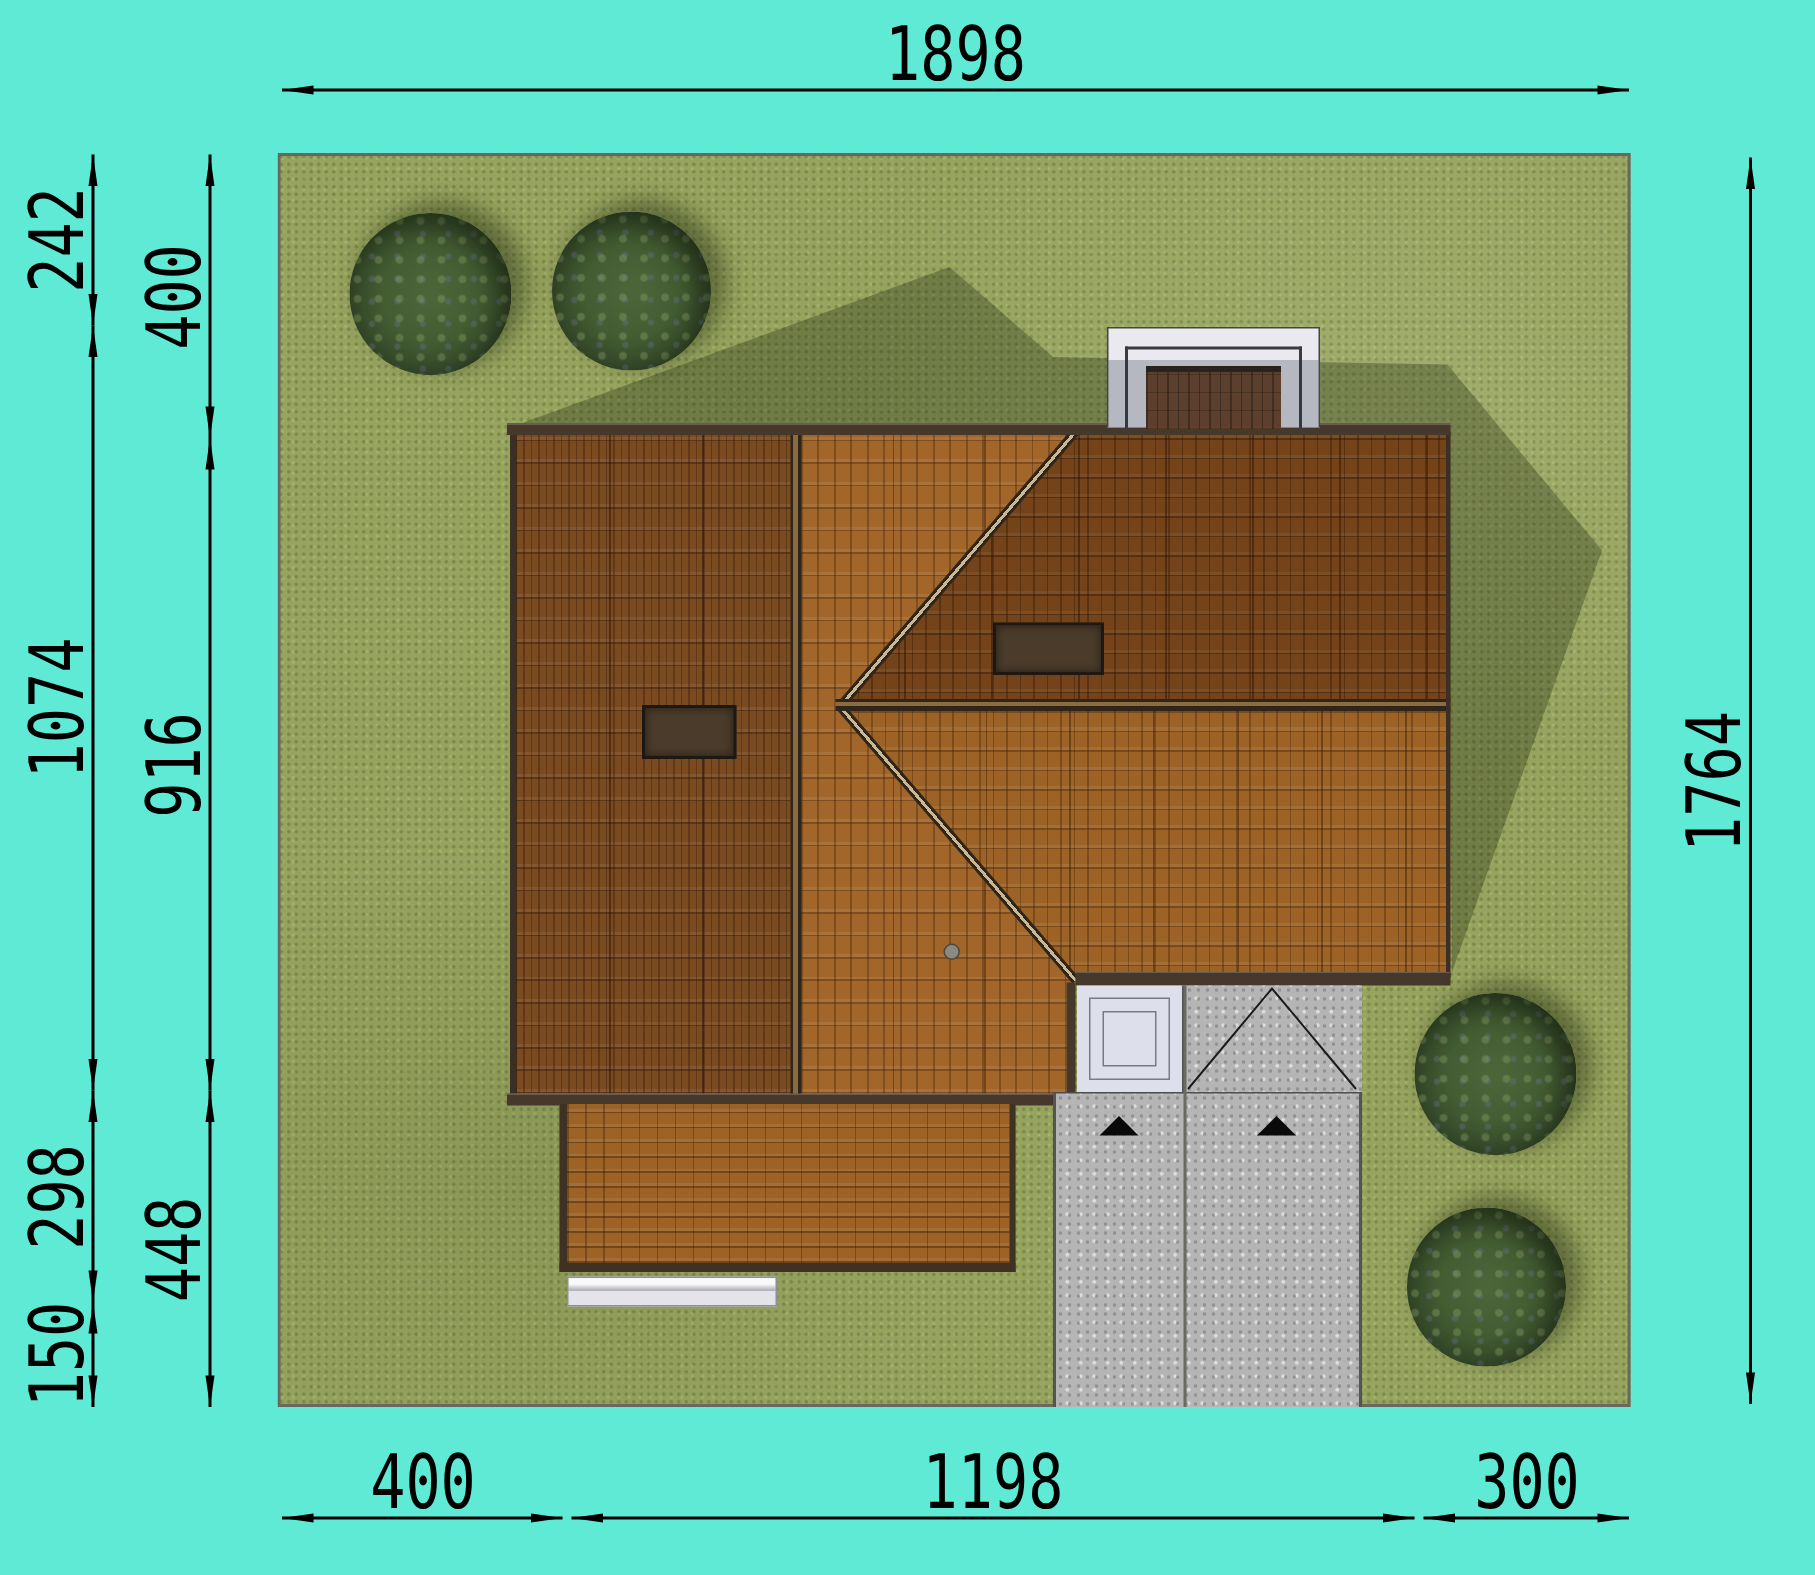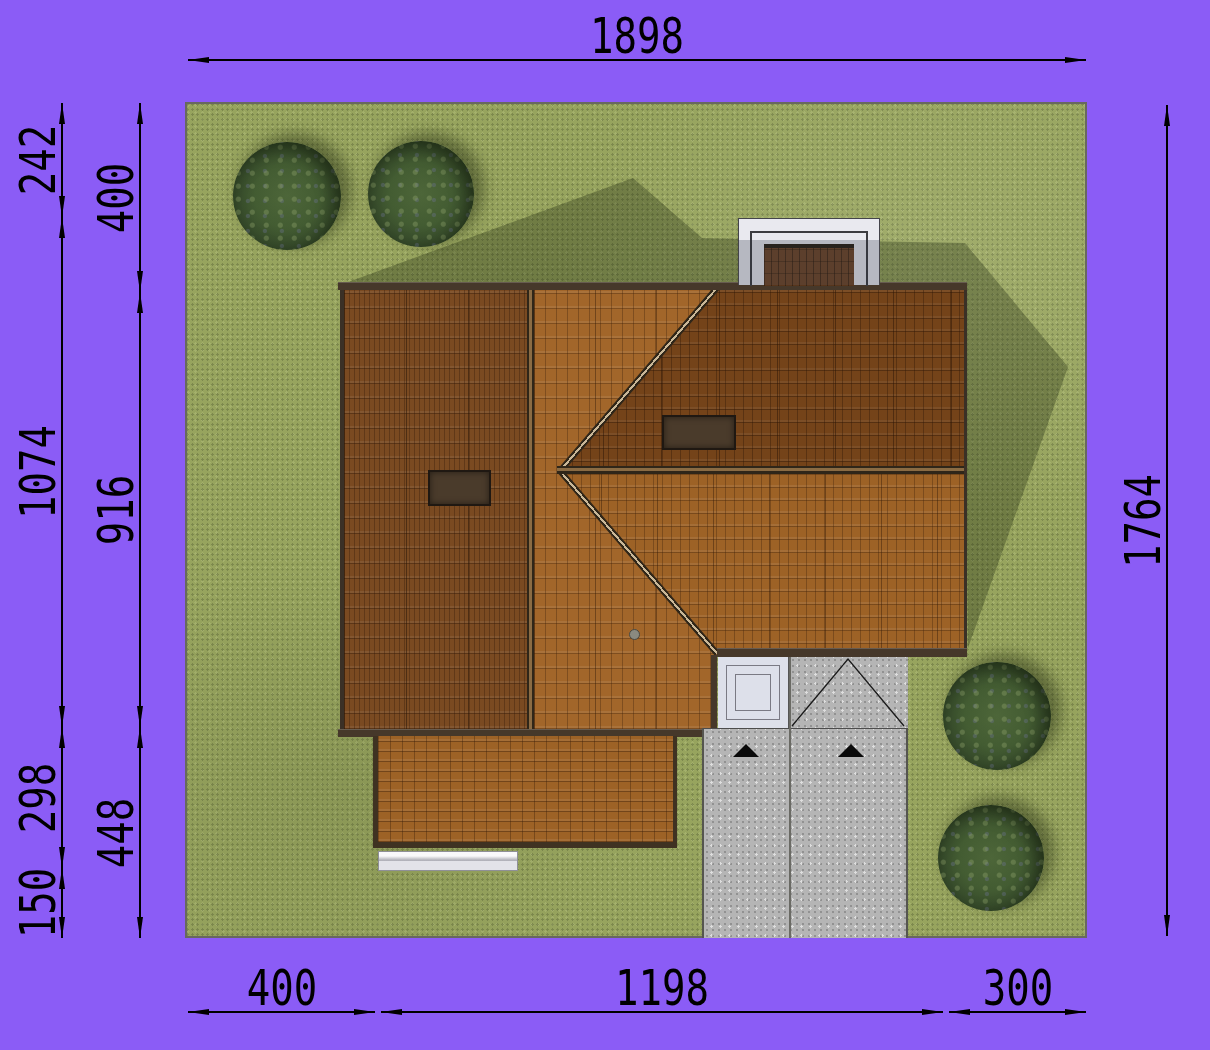--- a/index.html
+++ b/index.html
@@ -3,21 +3,21 @@
 <meta charset="utf-8">
 <style>
   :root{
     --grass:#97a45e; --shadow:rgba(24,32,9,0.30);
     --roof-dark:#7a4a21; --roof-mid:#a2662a; --roof-light:#9d6226; --roof-deep:#744319;
     --eave:#46382a; --ridge:#342a1f;
     --white:#e9e9ef; --walk:#dde0ea; --drive:#b5b5b5;
     --dim:#000000; --tree:#3f5730;
   }
   html,body{margin:0;padding:0;background:#ffffff;}
-  .canvas{position:relative;width:1210px;height:1050px;background:#8b5cf6;overflow:hidden;
+  .canvas{position:relative;width:1210px;height:1050px;background:#5eead4;overflow:hidden;
           font-family:"DejaVu Sans Mono","DejaVu Sans",monospace;}
   
   .plot{position:absolute;left:185px;top:102px;width:902px;height:836px;
     background-color:var(--grass);
     background-image:
       radial-gradient(ellipse 420px 320px at 18% 82%, rgba(70,80,40,.16), transparent 70%),
       radial-gradient(ellipse 520px 360px at 82% 20%, rgba(255,255,240,.10), transparent 70%),
       radial-gradient(rgba(58,68,34,.28) 1px, transparent 1.35px),
       radial-gradient(rgba(210,220,160,.22) 1px, transparent 1.35px);
     background-size:auto,auto,5px 5px,7px 7px;

